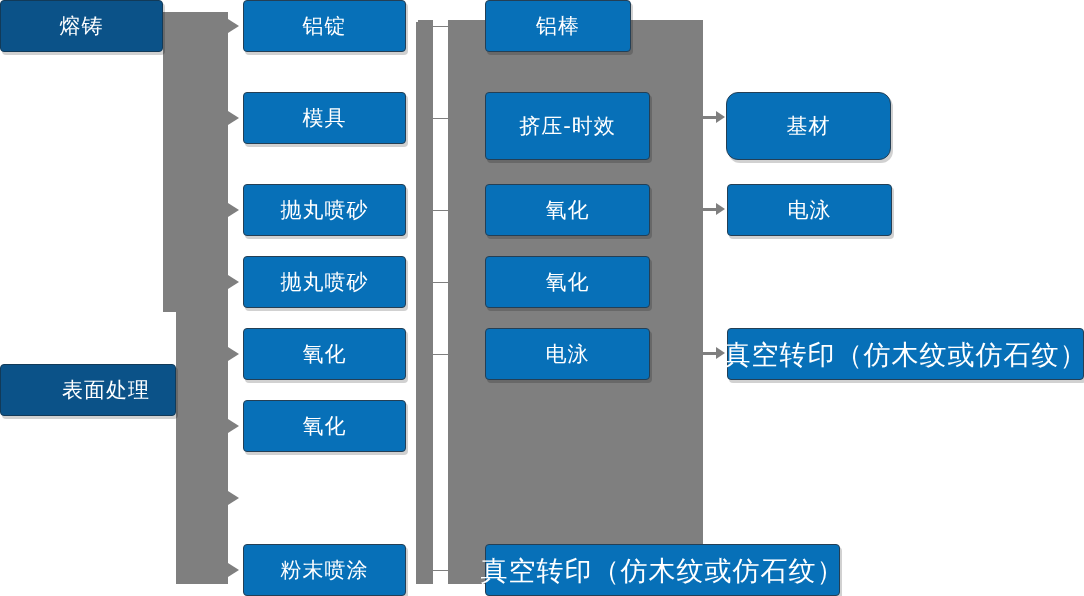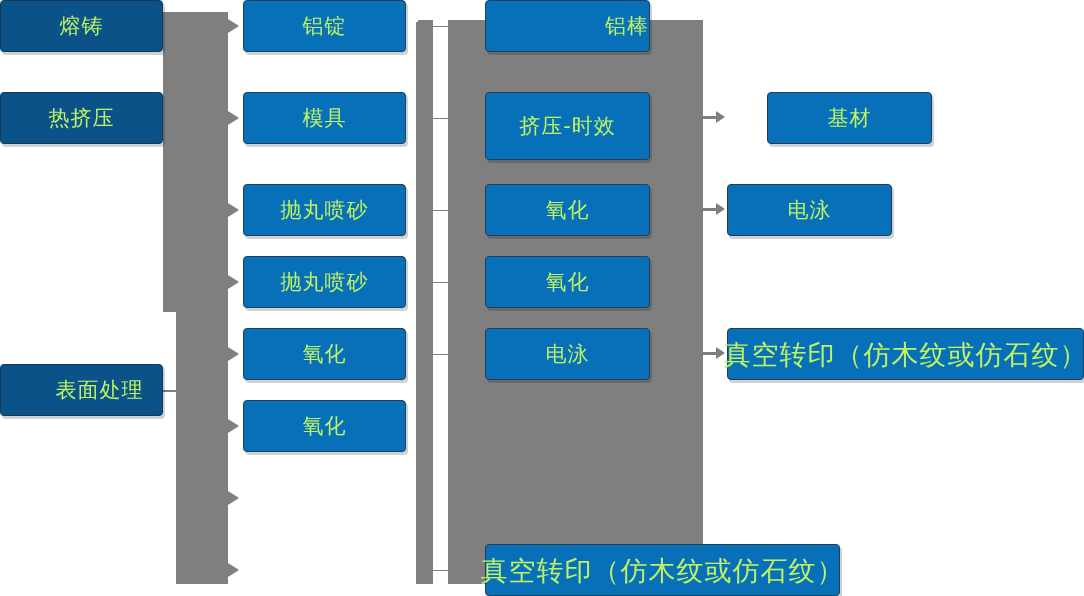--- a/index.html
+++ b/index.html
@@ -58,21 +58,21 @@
     height: 1px;
   }
 
   
   .node {
     position: absolute;
     box-sizing: border-box;
     display: flex;
     align-items: center;
     justify-content: center;
-    color: #bef264;
+    color: #ffffff;
     border-radius: 4px;
     border: 1px solid #19374f;
     box-shadow: 2px 3px 0 rgba(0,0,0,0.18);
     font-size: 21px;
     line-height: 1;
     letter-spacing: 1px;
     white-space: nowrap;
     user-select: none;
   }
   .node.dark  { background: #0b5288; border-color: #123a58; }
@@ -137,24 +137,21 @@
       <div class="head"></div>
   </div>
   <div class="small-arrow" style="left:703px; top:347px;">
     <div class="shaft"></div>
       <div class="head"></div>
   </div>
 
   <div class="node dark" style="left:0px; top:0px; width:163px; height:52px;">
     <span>熔铸</span>
   </div>
-  <div class="node dark" style="left:0px; top:92px; width:163px; height:52px;">
-    <span>热挤压</span>
-  </div>
-  <div class="node dark" style="left:0px; top:364px; width:163px; height:52px;padding-left:36px;">
+  <div class="node dark" style="left:0px; top:364px; width:176px; height:52px;padding-left:36px;">
     <span>表面处理</span>
   </div>
 
   <div class="node light" style="left:243px; top:0px; width:163px; height:52px;">
     <span>铝锭</span>
   </div>
   <div class="node light" style="left:243px; top:92px; width:163px; height:52px;">
     <span>模具</span>
   </div>
   <div class="node light" style="left:243px; top:184px; width:163px; height:52px;">
@@ -162,41 +159,44 @@
   </div>
   <div class="node light" style="left:243px; top:256px; width:163px; height:52px;">
     <span>抛丸喷砂</span>
   </div>
   <div class="node light" style="left:243px; top:328px; width:163px; height:52px;">
     <span>氧化</span>
   </div>
   <div class="node light" style="left:243px; top:400px; width:163px; height:52px;">
     <span>氧化</span>
   </div>
-
-  <div class="node light" style="left:485px; top:0px; width:165px; height:52px;justify-content:flex-end;">
+  <div class="node light" style="left:243px; top:544px; width:163px; height:52px;">
+    <span>粉末喷涂</span>
+  </div>
+
+  <div class="node light" style="left:485px; top:0px; width:146px; height:52px;">
     <span>铝棒</span>
   </div>
   <div class="node light" style="left:485px; top:92px; width:165px; height:68px;">
     <span>挤压-时效</span>
   </div>
   <div class="node light" style="left:485px; top:184px; width:165px; height:52px;">
     <span>氧化</span>
   </div>
   <div class="node light" style="left:485px; top:256px; width:165px; height:52px;">
     <span>氧化</span>
   </div>
   <div class="node light" style="left:485px; top:328px; width:165px; height:52px;">
     <span>电泳</span>
   </div>
   <div class="node light wide" style="left:485px; top:544px; width:355px; height:52px;">
     <span>真空转印（仿木纹或仿石纹）</span>
   </div>
 
-  <div class="node light" style="left:767px; top:92px; width:165px; height:52px;">
+  <div class="node light" style="left:726px; top:92px; width:165px; height:68px;border-radius:12px;">
     <span>基材</span>
   </div>
   <div class="node light" style="left:727px; top:184px; width:165px; height:52px;">
     <span>电泳</span>
   </div>
   <div class="node light wide" style="left:727px; top:328px; width:357px; height:52px;">
     <span>真空转印（仿木纹或仿石纹）</span>
   </div>
 
 </div>

